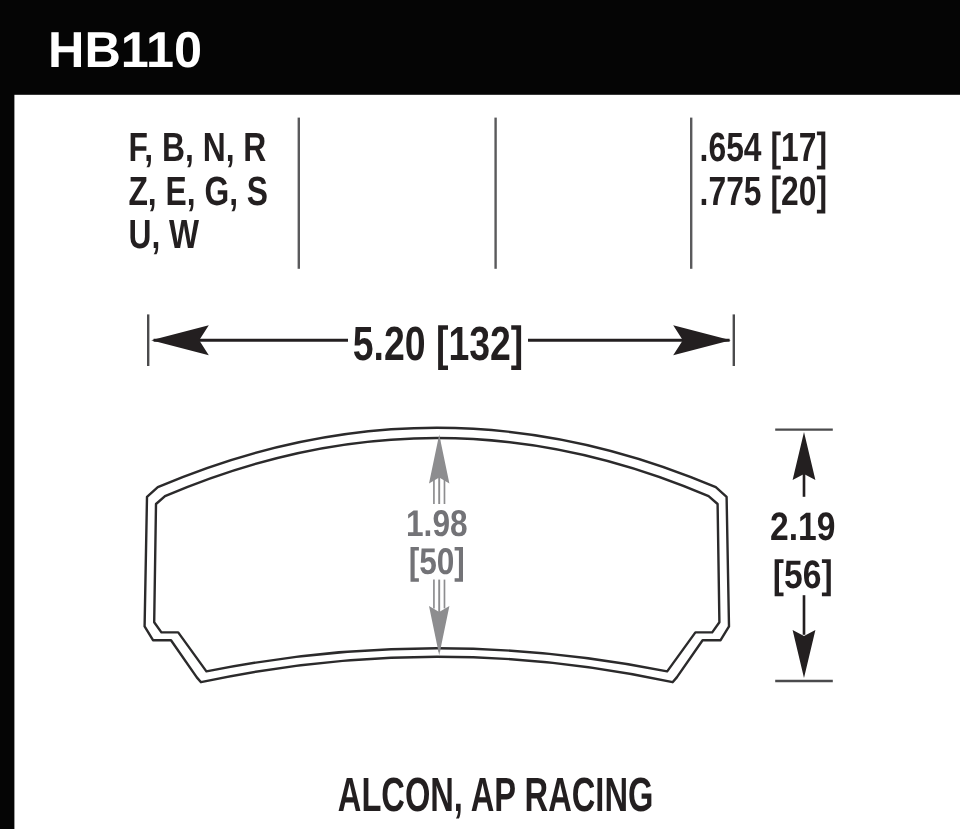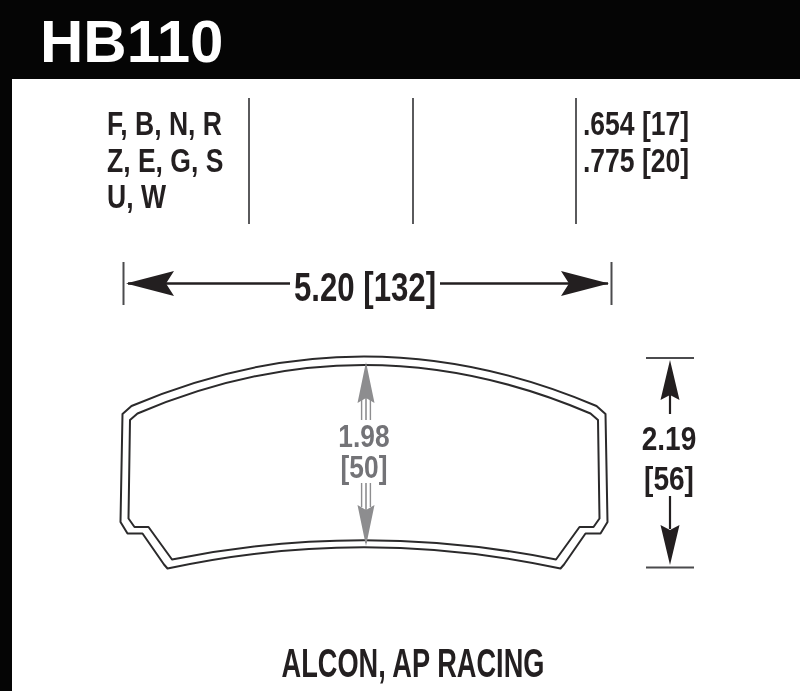--- a/index.html
+++ b/index.html
@@ -8,21 +8,21 @@
     background:#ffffff;
     font-family:"Liberation Sans","DejaVu Sans",sans-serif;
     color:#231f20;
   }
   .abs{position:absolute;}
   
   #header-bar{top:0;left:0;width:800px;height:79px;background:#050505;}
   #left-strip{top:0;left:0;width:12px;height:691px;background:#050505;}
   
   #part-number{
-    left:40px;top:11px;color:#ffffff;font-size:60px;line-height:62px;
+    left:40px;top:11px;color:#ffffff;font-size:42px;line-height:62px;
     font-weight:bold;letter-spacing:0px;white-space:nowrap;
   }
   
   .table-col{
     font-size:34px;line-height:36.7px;font-weight:bold;white-space:nowrap;
     transform:scaleX(0.78);transform-origin:0 0;
   }
   #compound-col{left:107px;top:105px;}
   #thickness-col{left:583px;top:105px;}
   

